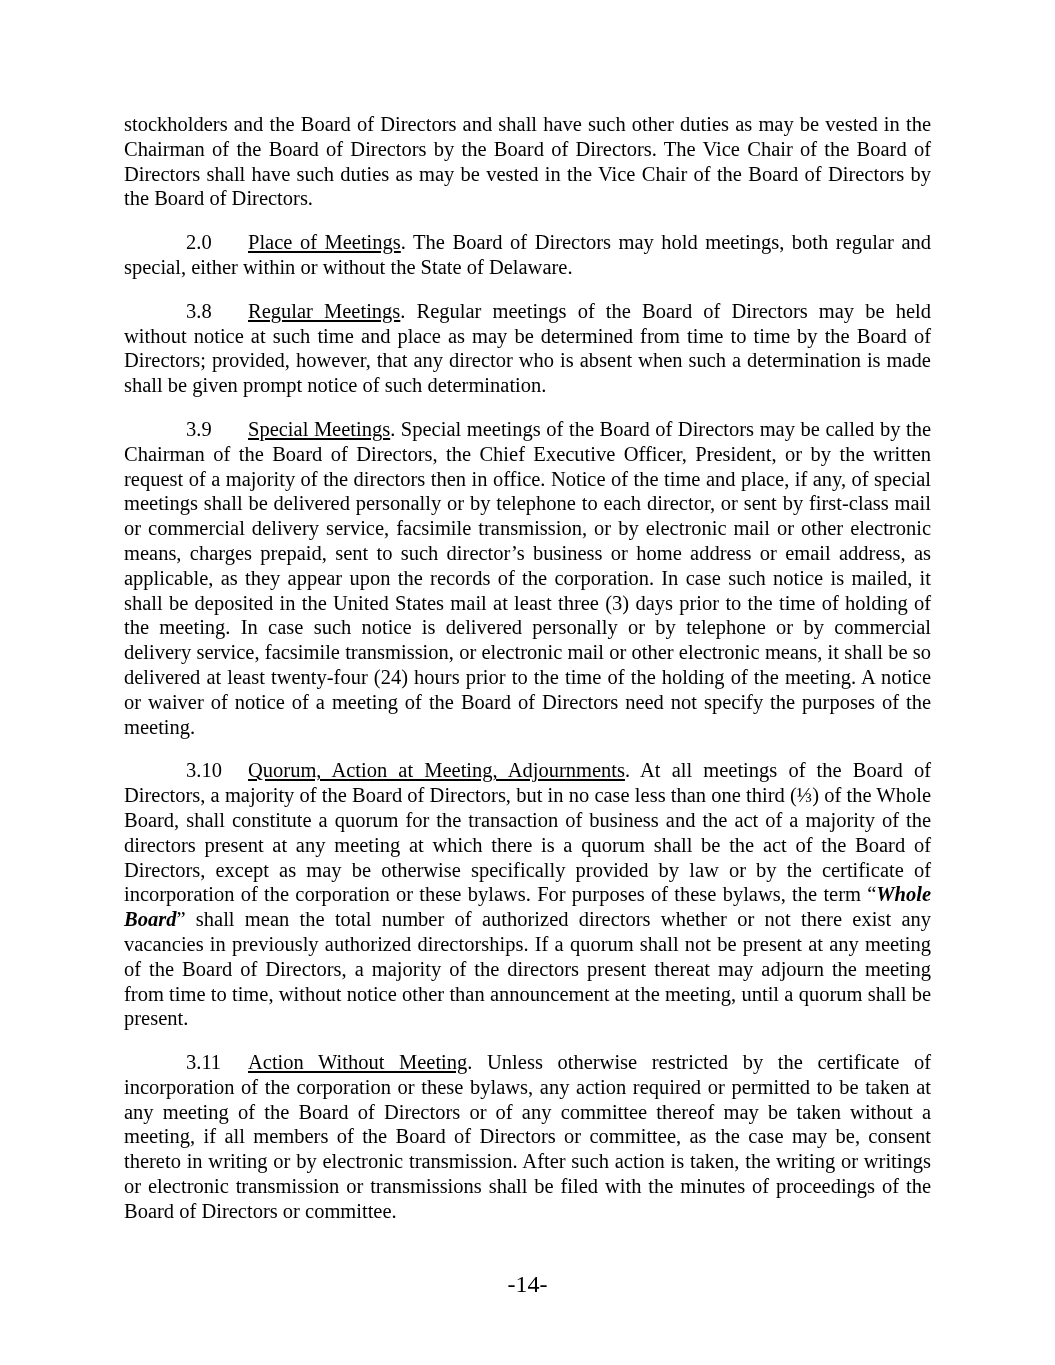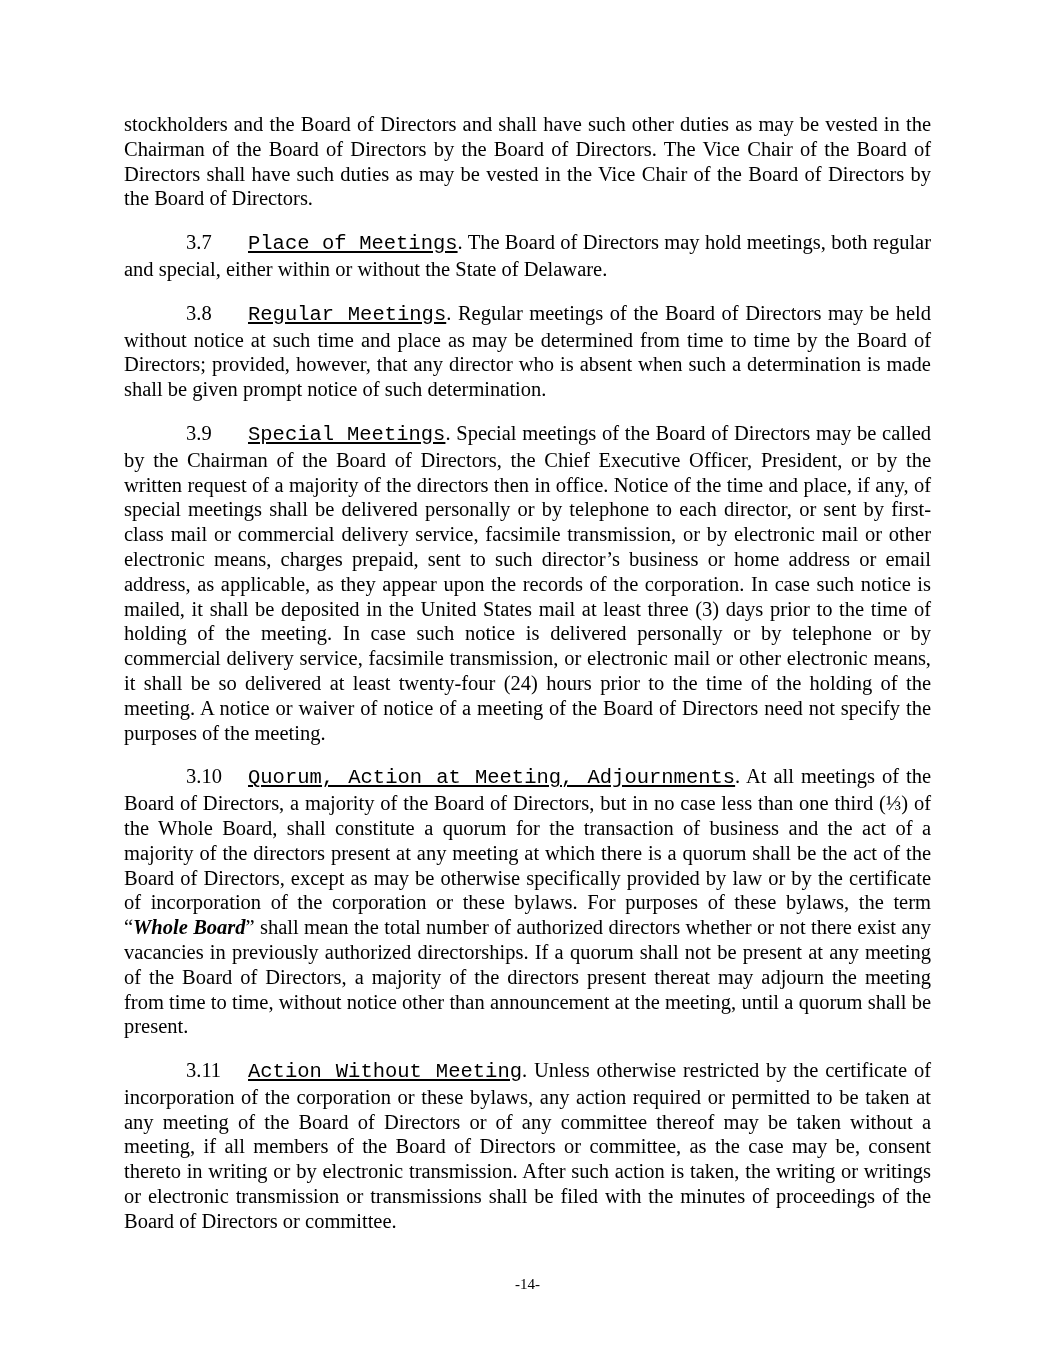--- a/index.html
+++ b/index.html
@@ -32,42 +32,42 @@
     margin-bottom: 19px;
   }
   .para.section {
     text-indent: 62px;
   }
   .secnum {
     display: inline-block;
     width: 62px;
     text-indent: 0;
   }
-  .u { text-decoration: underline; font-family: Liberation Mono, monospace; }
+  .u { text-decoration: underline; }
   .italic { }
   .bold-italic { font-style: italic; font-weight: bold; }
   .footer {
     position: absolute;
     top: 1272px;
     left: 0;
     width: 1055px;
     text-align: center;
-    font-size: 15px;
+    font-size: 24px;
     line-height: 24.8px;
   }
 </style>
 </head>
 <body>
 
 <div class="page">
   <div class="content">
 
     <p class="para">stockholders and the Board of Directors and shall have such other duties as may be vested in the Chairman of the Board of Directors by the Board of Directors.  The Vice Chair of the Board of Directors shall have such duties as may be vested in the Vice Chair of the Board of Directors by the Board of Directors.</p>
 
-    <p class="para section"><span class="secnum">3.7</span><span class="u">Place of Meetings</span><span>.  The Board of Directors may hold meetings, both regular and special, either within or without the State of Delaware.</span></p>
+    <p class="para section"><span class="secnum">2.0</span><span class="u">Place of Meetings</span><span>.  The Board of Directors may hold meetings, both regular and special, either within or without the State of Delaware.</span></p>
 
     <p class="para section"><span class="secnum">3.8</span><span class="u">Regular Meetings</span><span>.  Regular meetings of the Board of Directors may be held without notice at such time and place as may be determined from time to time by the Board of Directors; </span><span class="italic">provided, however</span><span>, that any director who is absent when such a determination is made shall be given prompt notice of such determination.</span></p>
 
     <p class="para section"><span class="secnum">3.9</span><span class="u">Special Meetings</span><span>.  Special meetings of the Board of Directors may be called by the Chairman of the Board of Directors, the Chief Executive Officer, President, or by the written request of a majority of the directors then in office.  Notice of the time and place, if any, of special meetings shall be delivered personally or by telephone to each director, or sent by first-class mail or commercial delivery service, facsimile transmission, or by electronic mail or other electronic means, charges prepaid, sent to such director’s business or home address or email address, as applicable, as they appear upon the records of the corporation.  In case such notice is mailed, it shall be deposited in the United States mail at least three (3) days prior to the time of holding of the meeting.  In case such notice is delivered personally or by telephone or by commercial delivery service, facsimile transmission, or electronic mail or other electronic means, it shall be so delivered at least twenty-four (24) hours prior to the time of the holding of the meeting.  A notice or waiver of notice of a meeting of the Board of Directors need not specify the purposes of the meeting.</span></p>
 
     <p class="para section"><span class="secnum">3.10</span><span class="u">Quorum, Action at Meeting, Adjournments</span><span>.  At all meetings of the Board of Directors, a majority of the Board of Directors, but in no case less than one third (⅓) of the Whole Board, shall constitute a quorum for the transaction of business and the act of a majority of the directors present at any meeting at which there is a quorum shall be the act of the Board of Directors, except as may be otherwise specifically provided by law or by the certificate of incorporation of the corporation or these bylaws.  For purposes of these bylaws, the term “</span><span class="bold-italic">Whole Board</span><span>” shall mean the total number of authorized directors whether or not there exist any vacancies in previously authorized directorships. If a quorum shall not be present at any meeting of the Board of Directors, a majority of the directors present thereat may adjourn the meeting from time to time, without notice other than announcement at the meeting, until a quorum shall be present.</span></p>
 
     <p class="para section"><span class="secnum">3.11</span><span class="u">Action Without Meeting</span><span>.   Unless otherwise restricted by the certificate of incorporation of the corporation or these bylaws, any action required or permitted to be taken at any meeting of the Board of Directors or of any committee thereof may be taken without a meeting, if all members of the Board of Directors or committee, as the case may be, consent thereto in writing or by electronic transmission. After such action is taken, the writing or writings or electronic transmission or transmissions shall be filed with the minutes of proceedings of the Board of Directors or committee.</span></p>
 
   </div>

